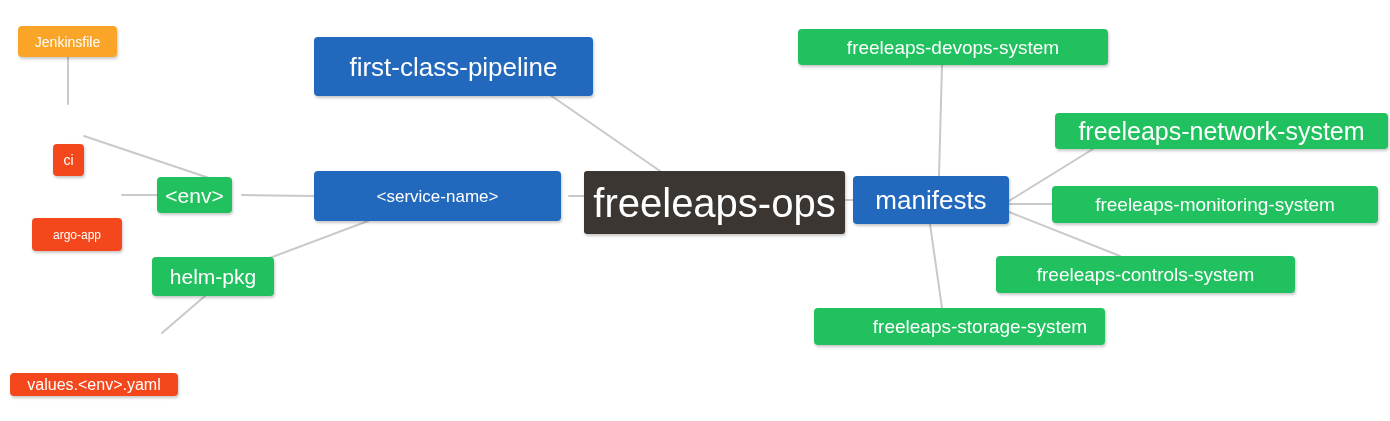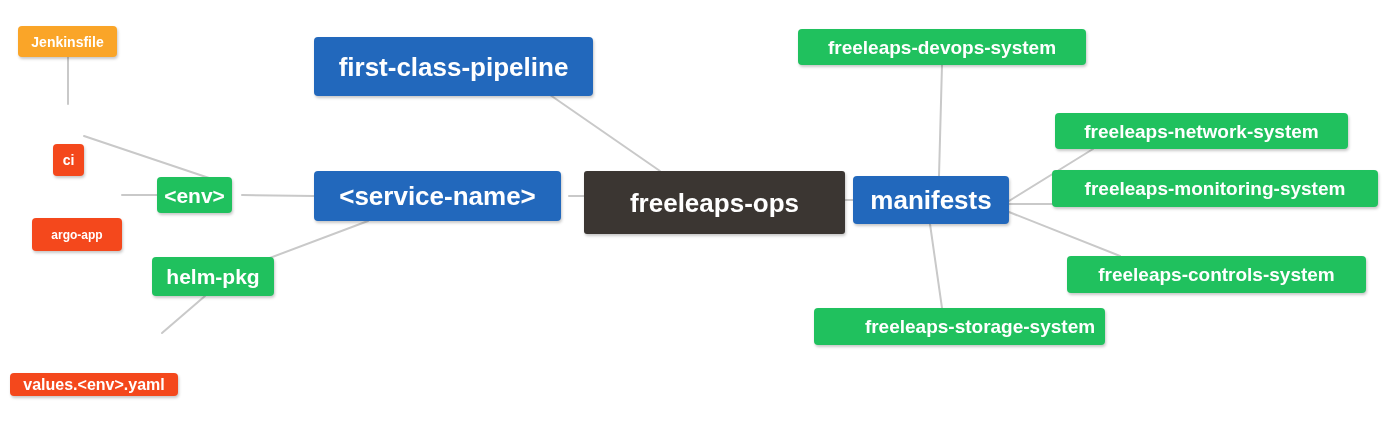--- a/index.html
+++ b/index.html
@@ -41,21 +41,20 @@
     display: flex;
     align-items: center;
     justify-content: center;
     color: #ffffff;
     border-radius: 4px;
     white-space: nowrap;
     box-shadow: 1px 2px 3px rgba(0,0,0,0.22);
     letter-spacing: 0px;
     line-height: 1;
     user-select: none;
-    font-weight: bold;
   }
   .node.root {
     background: #3b3632;
     border-radius: 3px;
   }
   .node.blue   { background: #2268bc; }
   .node.green  { background: #20c15e; }
   .node.red    { background: #f4481c; margin-top: 40px; }
   .node.orange { background: #faa528; }
 </style>
@@ -80,22 +79,22 @@
       <line x1="930" y1="224" x2="942" y2="308" class="edge"></line>
     </svg>
   <div id="node-layer">
       <div class="node orange" style="left: 18px; top: 26px; width: 99px; height: 31px; font-size: 14px;">Jenkinsfile</div>
       <div class="node red" style="left: 53px; top: 104px; width: 31px; height: 32px; font-size: 14px;">ci</div>
       <div class="node red" style="left: 32px; top: 178px; width: 90px; height: 33px; font-size: 12px;">argo-app</div>
       <div class="node green" style="left: 157px; top: 177px; width: 75px; height: 36px; font-size: 21px;">&lt;env&gt;</div>
       <div class="node green" style="left: 152px; top: 257px; width: 122px; height: 39px; font-size: 21px;">helm-pkg</div>
       <div class="node red" style="left: 10px; top: 333px; width: 168px; height: 23px; font-size: 16px;">values.&lt;env&gt;.yaml</div>
       <div class="node blue" style="left: 314px; top: 37px; width: 279px; height: 59px; font-size: 26px;">first-class-pipeline</div>
-      <div class="node blue" style="left: 314px; top: 171px; width: 247px; height: 50px; font-size: 26px;">&lt;service-name&gt;</div>
-      <div class="node root" style="left: 584px; top: 171px; width: 261px; height: 63px; font-size: 26px;">freeleaps-ops</div>
+      <div class="node blue" style="left: 314px; top: 171px; width: 247px; height: 50px; font-size: 17px;">&lt;service-name&gt;</div>
+      <div class="node root" style="left: 584px; top: 171px; width: 261px; height: 63px; font-size: 40px;">freeleaps-ops</div>
       <div class="node blue" style="left: 853px; top: 176px; width: 156px; height: 48px; font-size: 26px;">manifests</div>
-      <div class="node green" style="left: 798px; top: 29px; width: 288px; height: 36px; font-size: 19px;">freeleaps-devops-system</div>
-      <div class="node green" style="left: 1055px; top: 113px; width: 293px; height: 36px; font-size: 19px;">freeleaps-network-system</div>
-      <div class="node green" style="left: 1052px; top: 170px; width: 326px; height: 37px; font-size: 19px;">freeleaps-monitoring-system</div>
-      <div class="node green" style="left: 1067px; top: 256px; width: 299px; height: 37px; font-size: 19px;">freeleaps-controls-system</div>
+      <div class="node green" style="left: 798px; top: 29px; width: 310px; height: 36px; font-size: 19px;">freeleaps-devops-system</div>
+      <div class="node green" style="left: 1055px; top: 113px; width: 333px; height: 36px; font-size: 25px;">freeleaps-network-system</div>
+      <div class="node green" style="left: 1052px; top: 186px; width: 326px; height: 37px; font-size: 19px;">freeleaps-monitoring-system</div>
+      <div class="node green" style="left: 996px; top: 256px; width: 299px; height: 37px; font-size: 19px;">freeleaps-controls-system</div>
       <div class="node green" style="left: 814px; top: 308px; width: 291px; height: 37px; font-size: 19px; padding-left: 41px;">freeleaps-storage-system</div>
     </div>
 </div>
 
 </body></html>

